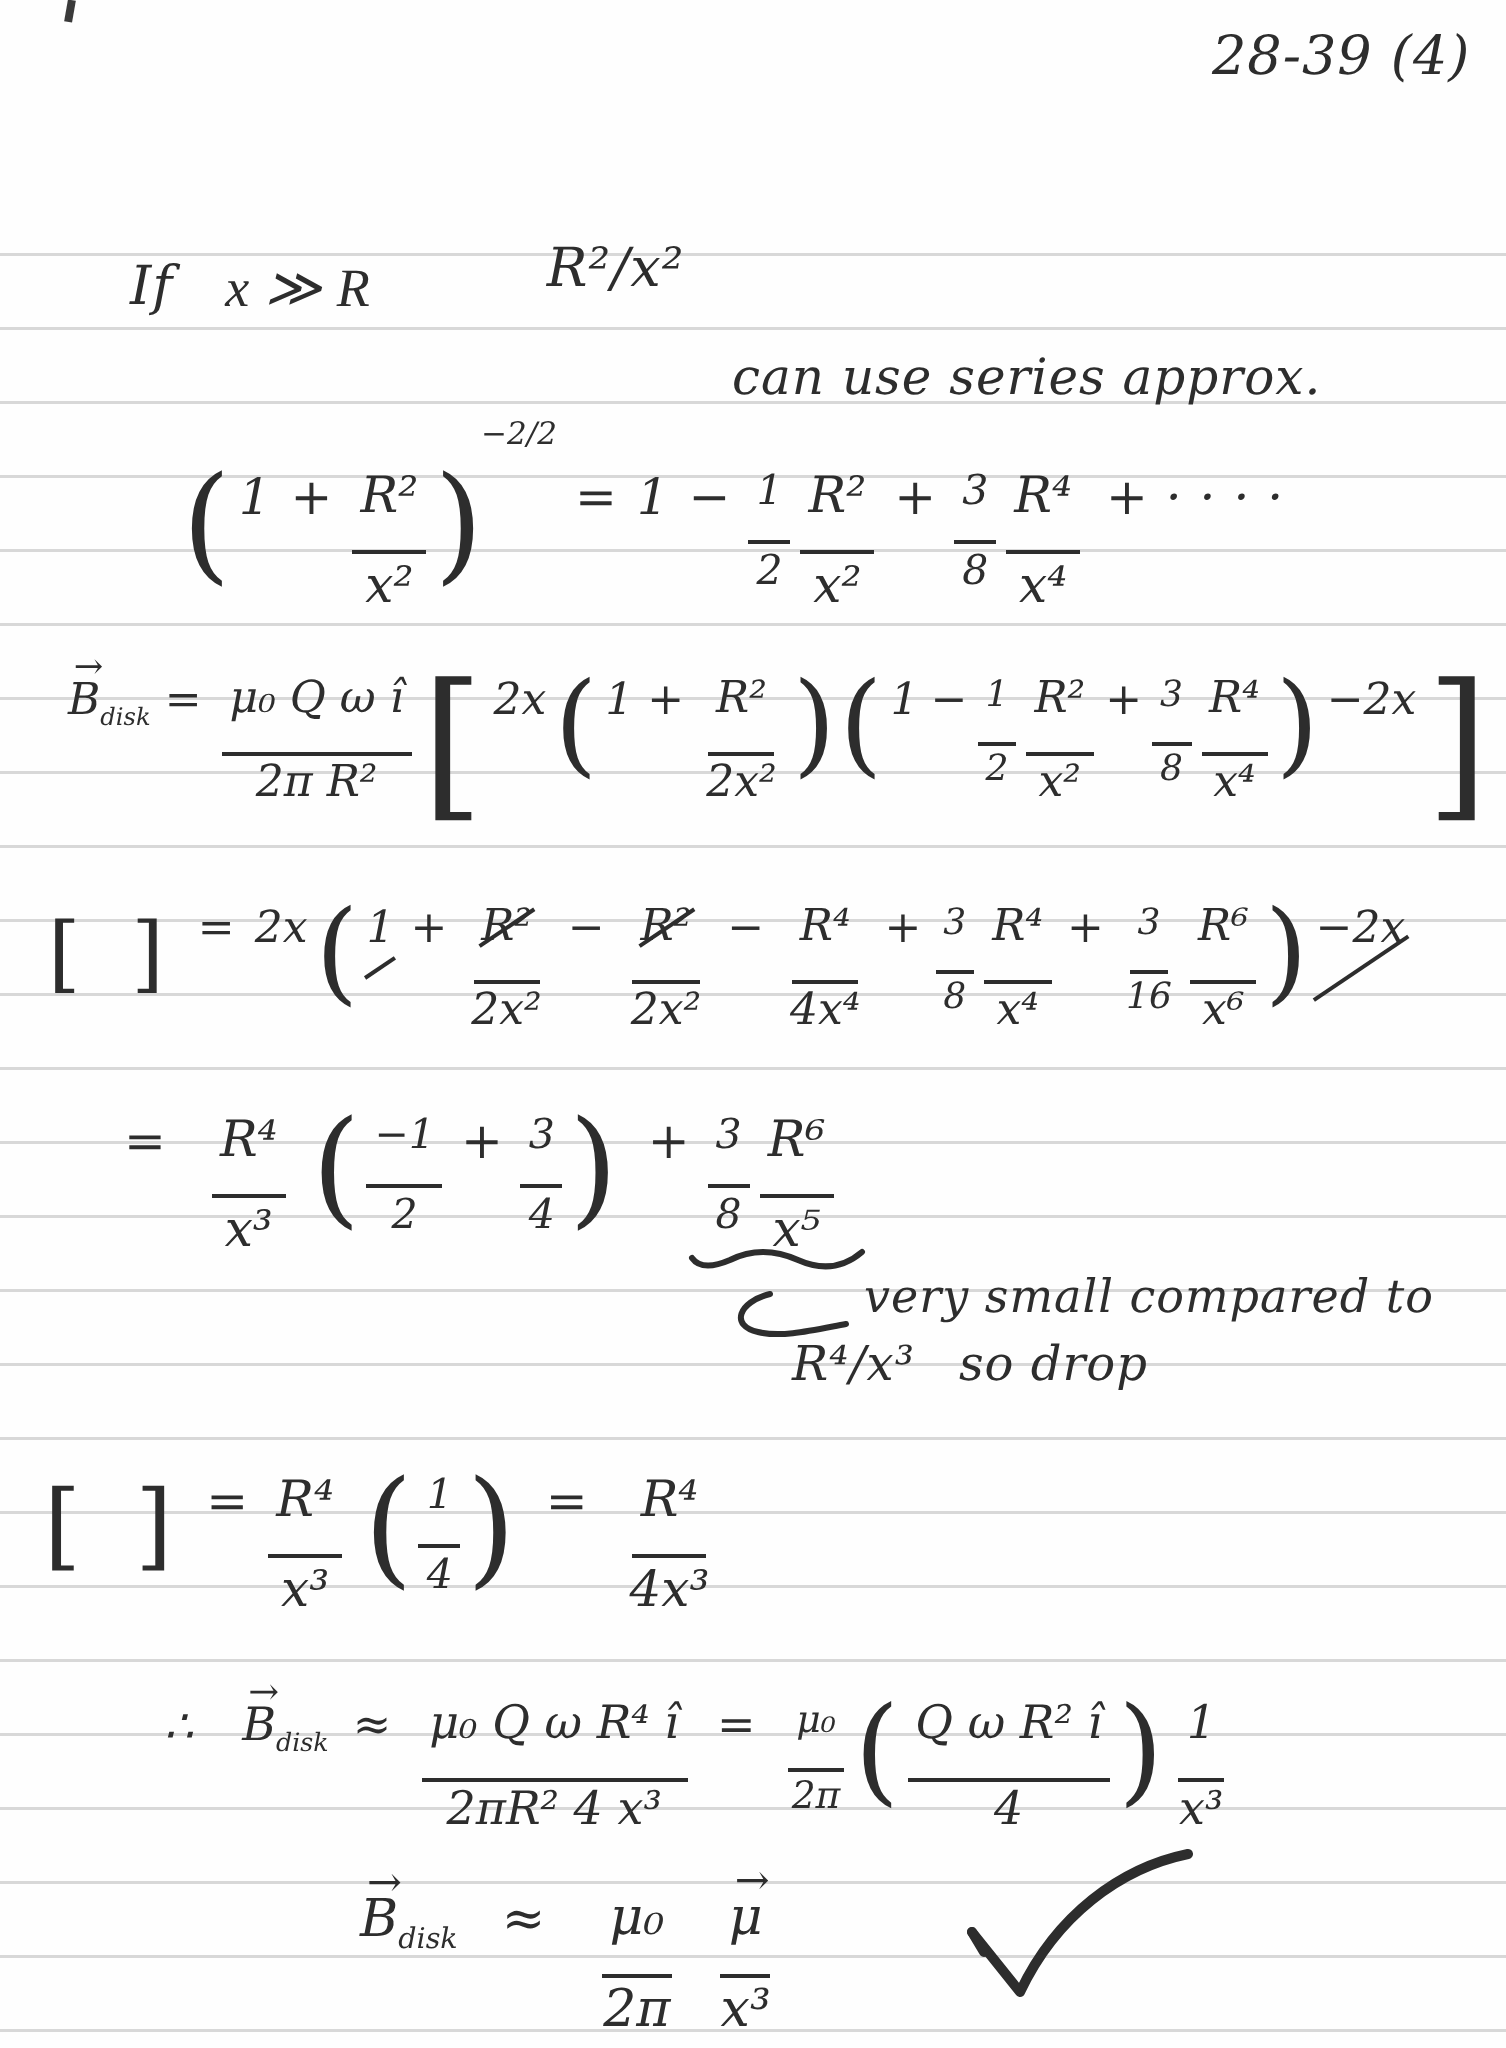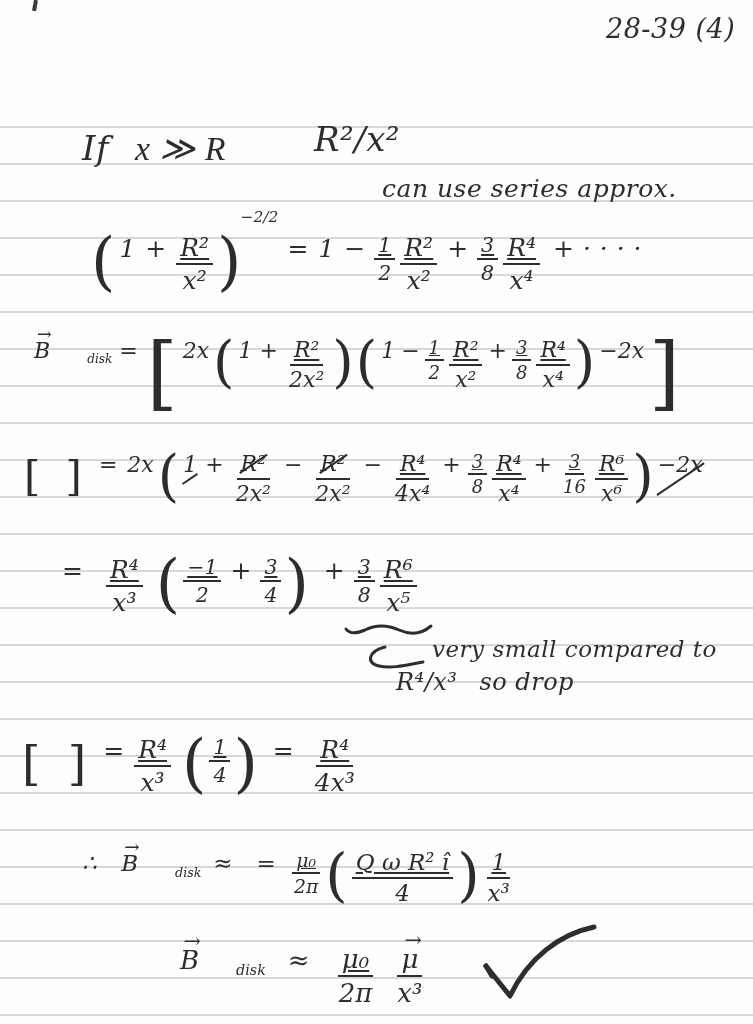--- a/index.html
+++ b/index.html
@@ -10,53 +10,53 @@
     font-family:"DejaVu Serif", serif; font-style:italic;
   }
   .rules { position:absolute; left:0; right:0; top:91px; bottom:0; pointer-events:none;
     background:repeating-linear-gradient(to bottom, transparent 0px, transparent 35.4px, var(--rule) 35.4px, var(--rule) 37px); }
   .corner-mark { position:absolute; left:33px; top:0; width:4px; height:11px; background:#3a3a3a; transform:rotate(10deg); }
   .eq { position:absolute; white-space:nowrap; display:flex; }
   .txt { letter-spacing:0.5px; }
   .op { margin:0 7px; }
   .tight { margin:0 3px; }
   .frac { display:inline-flex; flex-direction:column; align-items:center; margin:0 3px; text-align:center; }
-  .frac .num { display:block; line-height:1.08; padding:0 4px 2px; border-bottom:2.2px solid var(--ink);text-decoration:underline; }
+  .frac .num { display:block; line-height:1.08; padding:0 4px 14px; border-bottom:2.2px solid var(--ink); }
   .frac .den { display:block; line-height:1.08; padding:2px 4px 0; }
   .cfrac { font-size:0.82em; margin:0 2px; }
   .pbig { font-size:2.5em; font-style:normal; font-weight:200; transform:scaleY(1.02); line-height:0.9; margin:0 1px; }
   .sqbig { font-size:3.6em; font-style:normal; font-weight:200; transform:scaleY(1.02); line-height:0.85; margin:0 2px; }
   .brpair { font-size:1.9em; font-style:normal; font-weight:300; letter-spacing:6px; margin-right:4px; }
   .exp { font-size:0.62em; position:relative; top:-26px; left:-2px; }
   .raised { position:relative; top:-9px; }
   .vec { position:relative; display:inline-block; }
   .vec .arr { position:absolute; top:-0.78em; left:18%; font-size:0.8em; font-style:normal; letter-spacing:-1px; }
-  .bsub { font-size:0.55em;margin-left:37px; }
+  .bsub { font-size:0.55em; }
   .cancel { position:relative; display:inline-block; }
   .cancel::after { content:""; position:absolute; left:-14%; top:48%; width:128%; border-top:2px solid var(--ink); transform:rotate(-34deg); }
   svg.mark { position:absolute; overflow:visible; }
   svg.mark path { fill:none; stroke:var(--ink); stroke-linecap:round; stroke-linejoin:round; }
 </style>
 </head>
 <body>
 
 <div class="rules"></div>
 <div class="corner-mark"></div>
 
 <div class="eq" style="left:606px; top:13px; font-size:27px;">
   <span class="txt">28-39 (4)</span>
 </div>
 
-<div class="eq" style="left:82px; top:128px; font-size:34px;">
+<div class="eq" style="left:65px; top:128px; font-size:27px;">
   <span class="txt">If</span>
   <span class="txt" style="margin-left:26px;font-family:Liberation Serif, serif;">x ≫ R</span>
   <span class="txt raised" style="margin-left:88px;">R²/x²</span>
 </div>
 
-<div class="eq" style="left:366px; top:174px; font-size:25px;margin-left:16px;">
+<div class="eq" style="left:366px; top:174px; font-size:25px;">
   <span class="txt">can use series approx.</span>
 </div>
 
 <div class="eq" style="left:90px; top:234px; font-size:25px;">
   <span class="pbig">(</span>
   <span class="tight">1</span>
   <span class="op">+</span>
   <span class="frac">
       <span class="num">R²</span>
       <span class="den">x²</span>
@@ -84,20 +84,24 @@
       <span class="den">x⁴</span>
     </span>
   <span class="txt" style="margin-left:10px;">+ · · · ·</span>
 </div>
 
 <div class="eq" style="left:34px; top:338px; font-size:22px;">
   <span>
     <span class="vec"><span class="arr">→</span><span>B</span></span><sub class="bsub">disk</sub>
   </span>
   <span class="op">=</span>
+  <span class="frac">
+      <span class="num">μ₀ Q ω î</span>
+      <span class="den">2π R²</span>
+    </span>
   <span class="sqbig">[</span>
   <span class="tight">2x</span>
   <span class="pbig">(</span>
   <span class="tight">1</span>
   <span class="op" style="margin:0 4px;">+</span>
   <span class="frac">
       <span class="num">R²</span>
       <span class="den">2x²</span>
     </span>
   <span class="pbig">)</span>
@@ -232,20 +236,24 @@
       <span class="den">4x³</span>
     </span>
 </div>
 
 <div class="eq" style="left:82px; top:850px; font-size:23px;">
   <span class="txt">∴</span>
   <span style="margin-left:24px;">
     <span class="vec"><span class="arr">→</span><span>B</span></span><sub class="bsub">disk</sub>
   </span>
   <span class="op" style="margin:0 12px;">≈</span>
+  <span class="frac">
+      <span class="num">μ₀ Q ω R⁴ î</span>
+      <span class="den">2πR² 4 x³</span>
+    </span>
   <span class="op" style="margin:0 12px;">=</span>
   <span class="frac cfrac">
       <span class="num">μ₀</span>
       <span class="den">2π</span>
     </span>
   <span class="pbig">(</span>
   <span class="frac">
       <span class="num">Q ω R² î</span>
       <span class="den">4</span>
     </span>

